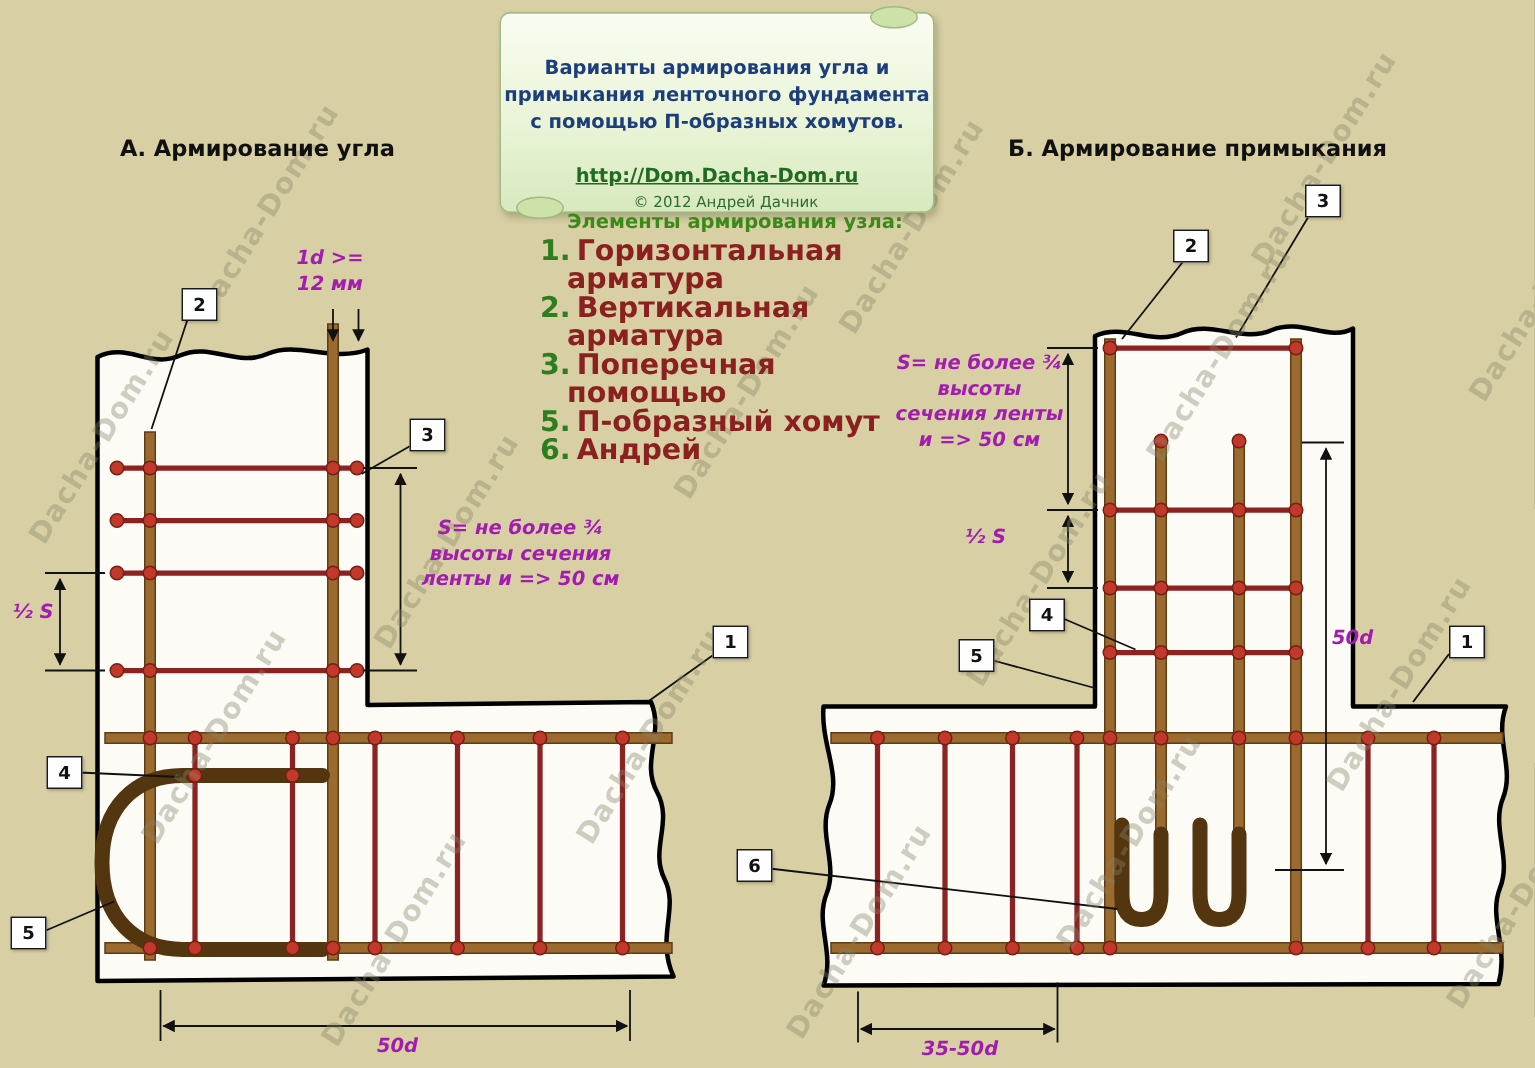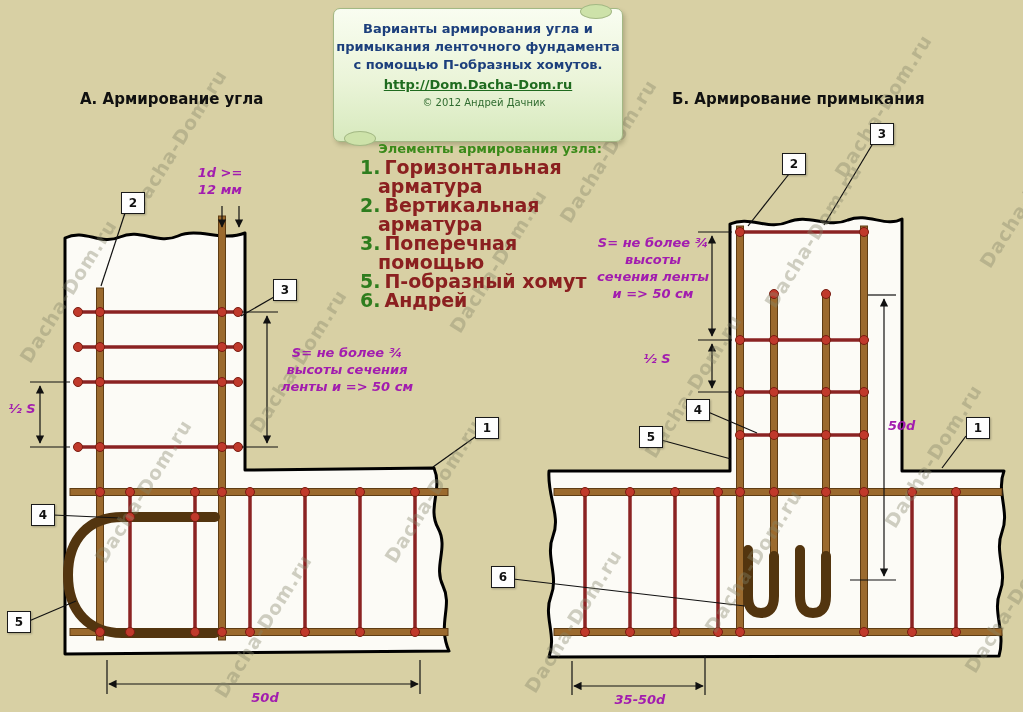--- a/index.html
+++ b/index.html
@@ -4,29 +4,29 @@
 <style>
   html,body{margin:0;padding:0;background:#b8b090;}
   #stage{position:relative;width:1023px;height:712px;background:#d8d0a4;overflow:hidden;
          font-family:"DejaVu Sans",sans-serif;}
   #stage svg{position:absolute;left:0;top:0;}
   .wm{position:absolute;font-size:19px;font-weight:bold;color:#85856a;opacity:.38;
       transform:rotate(-58deg);transform-origin:left top;letter-spacing:1px;
       white-space:nowrap;z-index:2;pointer-events:none;}
   .scroll{position:absolute;left:333px;top:8px;width:290px;height:134px;z-index:3;
       background:linear-gradient(180deg,#f9fdf1 0%,#eaf4d8 55%,#d7e9bd 100%);
-      border:1px solid #a3b884;border-radius:7px;text-align:center;padding-top:11px;
+      border:1px solid #a3b884;border-radius:7px;text-align:center;padding-top:28px;
       box-sizing:border-box;box-shadow:2px 3px 4px rgba(60,60,30,.25);}
   .scroll::before{content:"";position:absolute;top:-5px;right:10px;width:30px;height:13px;
       background:#cde2a9;border:1px solid #a3b884;border-radius:50%;}
   .scroll::after{content:"";position:absolute;bottom:-5px;left:10px;width:30px;height:13px;
       background:#cde2a9;border:1px solid #a3b884;border-radius:50%;}
   .scroll-line{color:#1c3f7c;font-weight:bold;font-size:13px;line-height:18px;}
   .scroll-url{color:#1f6b1f;font-weight:bold;font-size:13px;line-height:18px;
-      text-decoration:underline;display:inline-block;margin-top:2px;}
+      text-decoration:underline;display:inline-block;margin-top:18px;}
   .scroll-copy{color:#2f6b2f;font-size:10px;margin-top:3px;margin-left:12px;}
   .heading{position:absolute;z-index:3;font-weight:bold;font-size:15px;color:#101010;}
   .legend{position:absolute;left:360px;top:141px;width:260px;z-index:3;}
   .legend-heading{color:#3a8a1a;font-weight:bold;font-size:13px;text-align:center;margin-bottom:2px;}
   .legend-item{font-weight:bold;font-size:19px;line-height:19px;padding-left:18px;
       text-indent:-18px;color:#8b2020;}
   .legend-item .num{color:#2e7d1e;margin-right:4px;}
   .dim{position:absolute;z-index:3;font-weight:bold;font-style:italic;font-size:13px;
       color:#a21caf;text-align:center;line-height:17px;}
   .callout{position:absolute;z-index:4;width:22px;height:20px;background:#fefefe;

